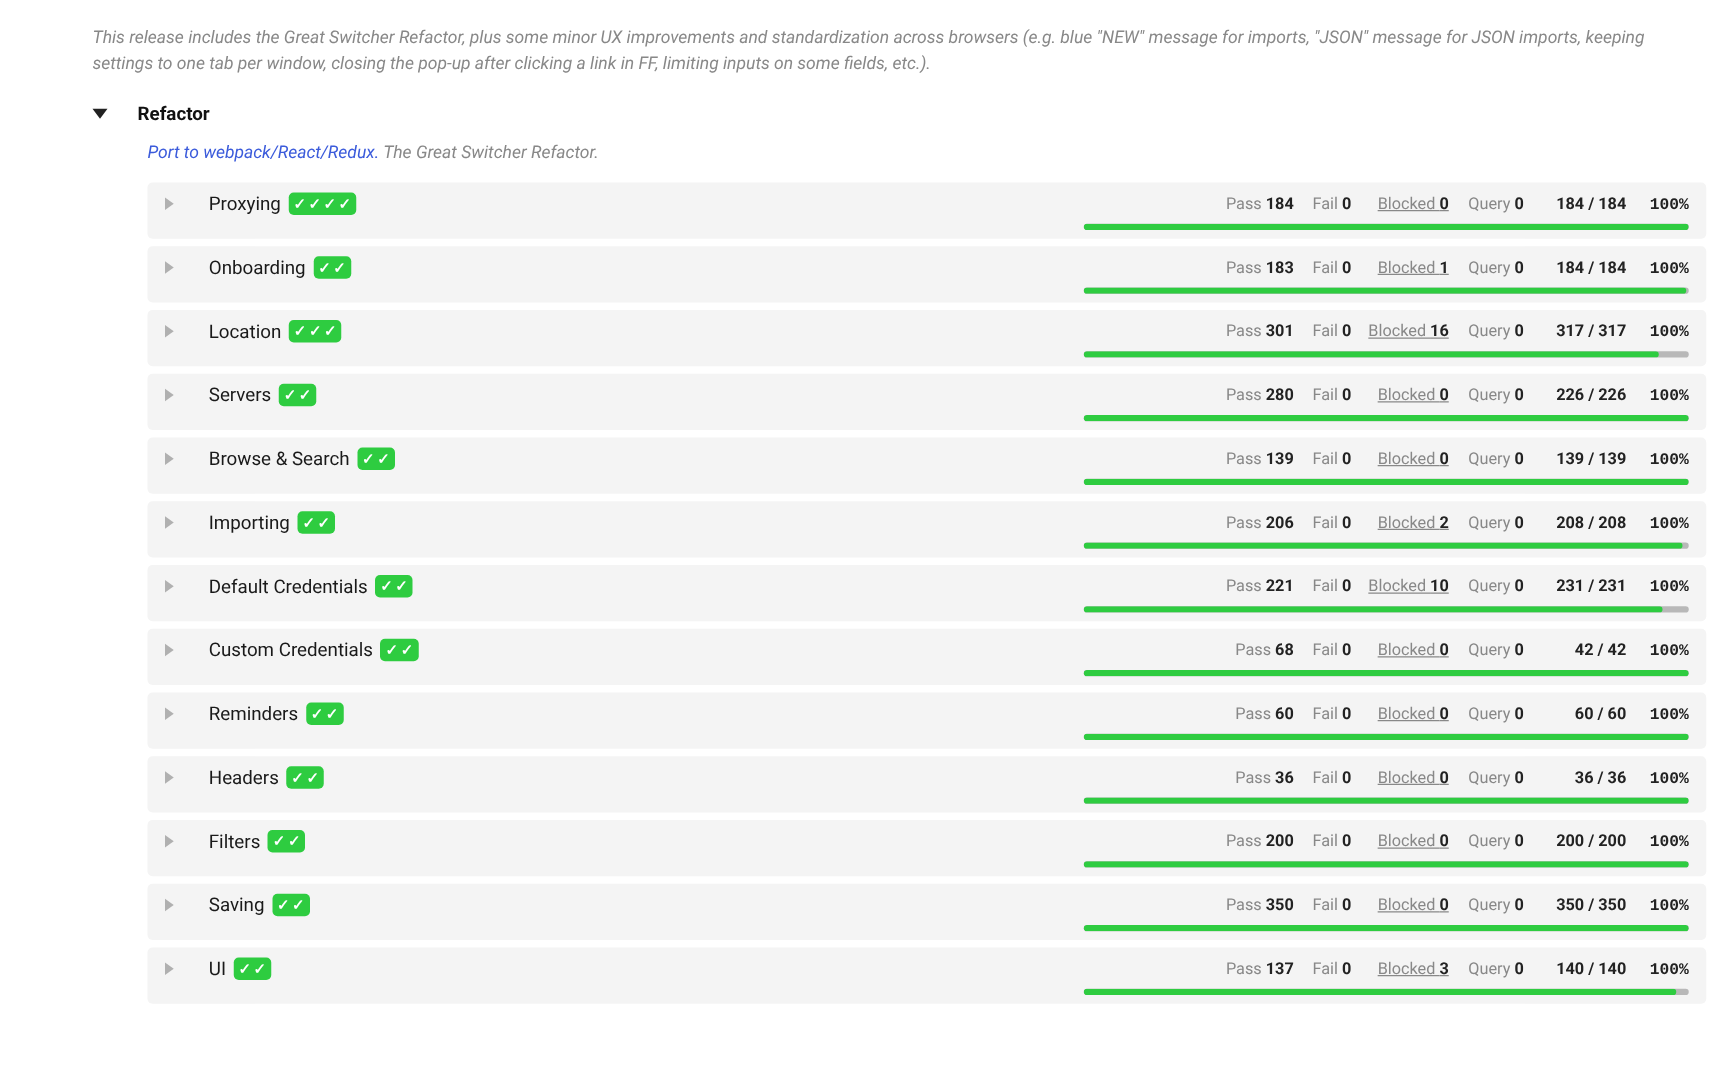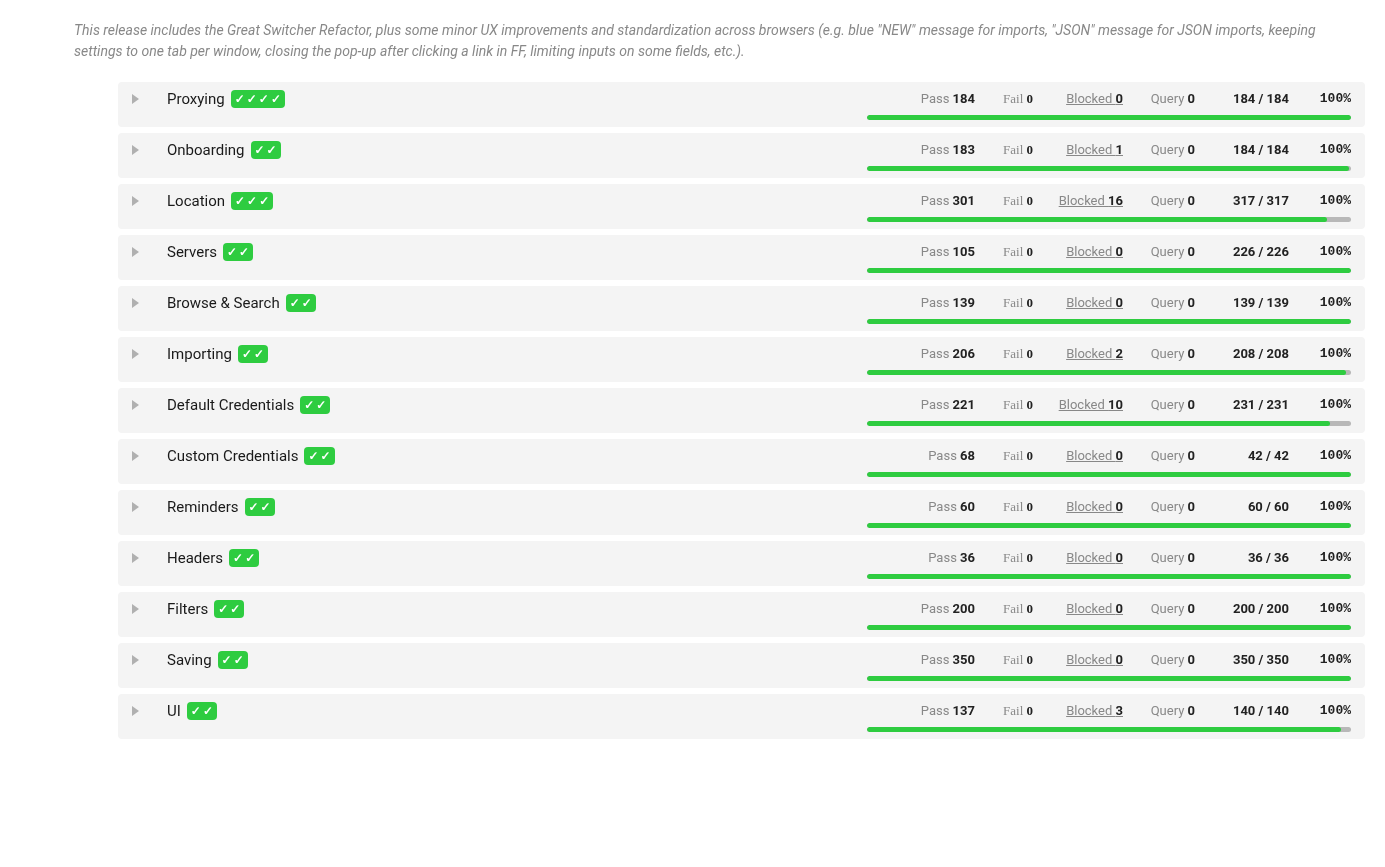--- a/index.html
+++ b/index.html
@@ -105,29 +105,29 @@
   }
   .check-badge .chk {
     color: #fff;
     font-size: 12px;
     font-weight: 700;
     line-height: 1;
     padding: 0 1px;
   }
   .stats {
     display: flex;
-    align-items: flex-start;
-    gap: 20px;
+    align-items: center;
+    gap: 8px;
     font-size: 13px;
     color: #888;
     flex-shrink: 0;
   }
   .stat { white-space: nowrap; text-align: right;}
   .stat.pass { width: 58px;}
-  .stat.fail { width: 38px; font-family: Liberation Serif, serif;}
+  .stat.fail { width: 38px;}
   .stat.blocked { width: 70px; text-decoration: underline;}
   .stat.query { width: 52px;}
   .stat b { color: #222; font-weight: 700; }
   .ratio {
     font-weight: 700;
     color: #222;
     width: 74px;
     text-align: right;
     font-size: 13px;
   }
@@ -157,21 +157,28 @@
 </head>
 <body>
 
 <div class="container">
 
 
   <div class="release-desc">This release includes the Great Switcher Refactor, plus some minor UX improvements and standardization across browsers (e.g. blue "NEW" message for imports, "JSON" message for JSON imports, keeping settings to one tab per window, closing the pop-up after clicking a link in FF, limiting inputs on some fields, etc.).</div>
 
   <div class="section">
 
-
+    <div class="section-header">
+      <div class="collapse-toggle"></div>
+      <div class="section-title">Refactor</div>
+    </div>
+
+    <div class="section-desc">
+      <span class="link">Port to webpack/React/Redux.</span><span> The Great Switcher Refactor.</span>
+    </div>
 
     <div class="test-list" id="test-list">
         <div class="test-row">
           <div class="test-row-top">
             <div class="expand-icon"></div>
             <div class="test-name-wrap">
               <span>Proxying</span>
               <span class="check-badge">
                 <span class="chk">✓</span>
                 <span class="chk">✓</span>
@@ -243,21 +250,21 @@
           <div class="test-row-top">
             <div class="expand-icon"></div>
             <div class="test-name-wrap">
               <span>Servers</span>
               <span class="check-badge">
                 <span class="chk">✓</span>
                 <span class="chk">✓</span>
               </span>
             </div>
             <div class="stats">
-              <span class="stat pass"><span>Pass </span><b>105</b></span>
+              <span class="stat pass"><span>Pass </span><b>280</b></span>
               <span class="stat fail"><span>Fail </span><b>0</b></span>
               <span class="stat blocked"><span>Blocked </span><b>0</b></span>
               <span class="stat query"><span>Query </span><b>0</b></span>
               <span class="ratio">226 / 226</span>
               <span class="pct">100%</span>
             </div>
           </div>
           <div class="progress">
             <div class="progress-fill" style="width: 100%;"></div>
           </div>

